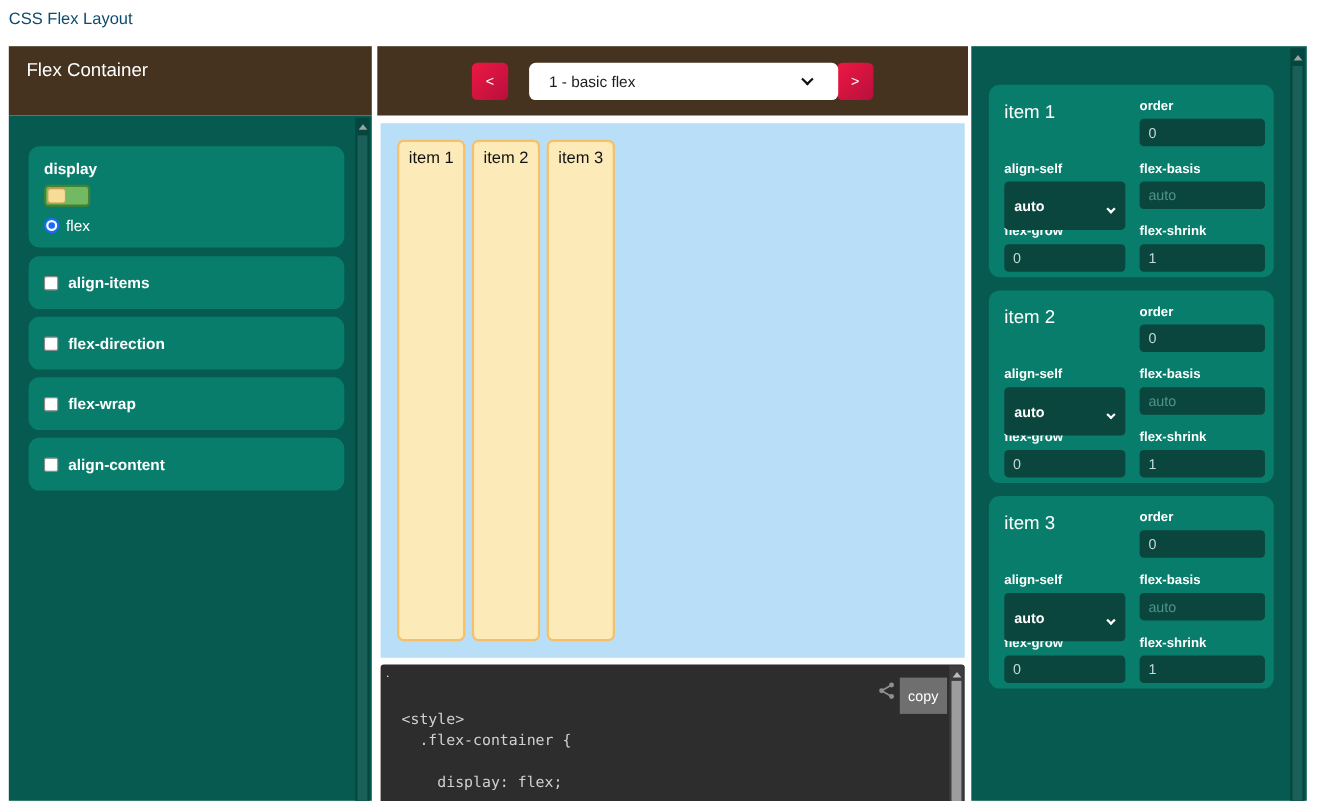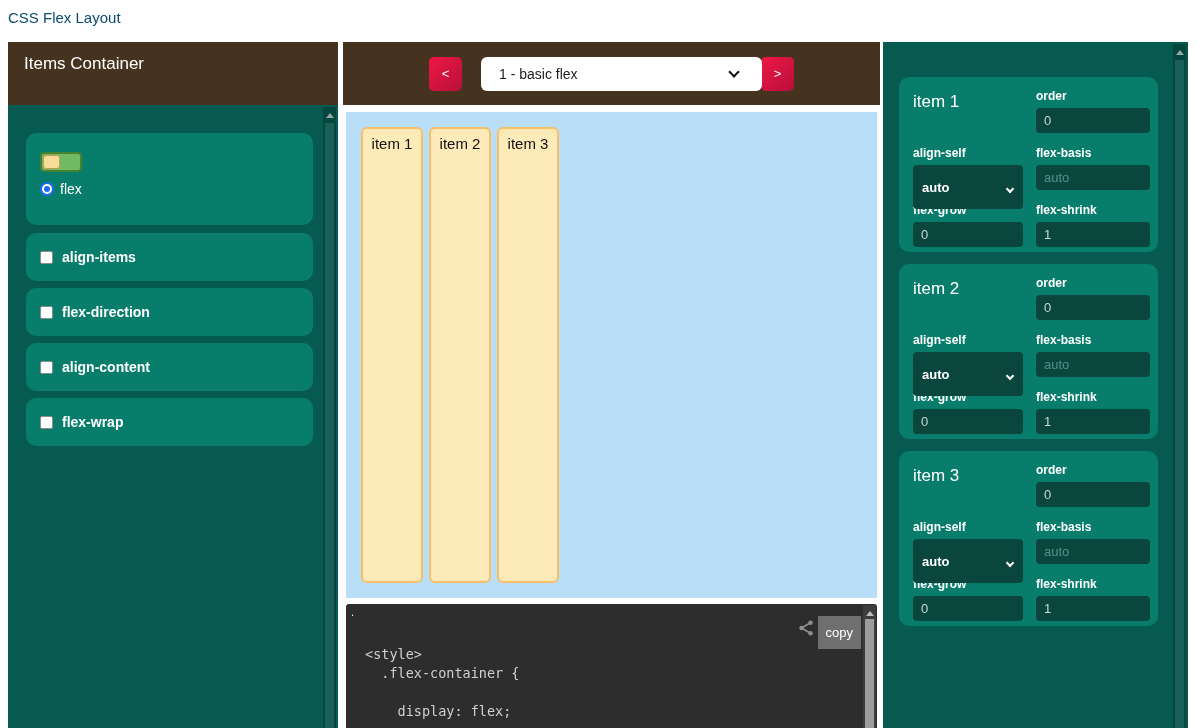--- a/index.html
+++ b/index.html
@@ -93,49 +93,50 @@
     font-family: "Liberation Sans", sans-serif; }
   .mini-select-wrap .chev { width: 6px; height: 6px; border-color: #fff; right: 10px; top: 8px; }
 </style>
 </head>
 <body>
 
 <div class="app-title">CSS Flex Layout</div>
 
 <div class="panel" id="left-panel">
   <div class="panel-header">
-    <span>Items Container</span>
+    <span>Flex Container</span>
   </div>
   <div class="panel-body">
 
     <div class="ctl-card display-card">
+      <div class="ctl-label">display</div>
       <div class="toggle">
         <span class="knob"></span>
       </div>
       <div class="radio-row">
         <span class="radio"></span>
         <span class="radio-label">flex</span>
       </div>
     </div>
 
     <div class="ctl-card prop-card">
       <input type="checkbox" style="">
       <span class="prop-label">align-items</span>
     </div>
     <div class="ctl-card prop-card">
       <input type="checkbox" style="">
       <span class="prop-label">flex-direction</span>
     </div>
     <div class="ctl-card prop-card">
       <input type="checkbox" style="">
+      <span class="prop-label">flex-wrap</span>
+    </div>
+    <div class="ctl-card prop-card">
+      <input type="checkbox" style="">
       <span class="prop-label">align-content</span>
-    </div>
-    <div class="ctl-card prop-card">
-      <input type="checkbox" style="">
-      <span class="prop-label">flex-wrap</span>
     </div>
 
     <div class="v-scrollbar">
       <span class="arrow-up"></span>
       <span class="thumb"></span>
     </div>
   </div>
 </div>
 
 <div id="mid-column">

